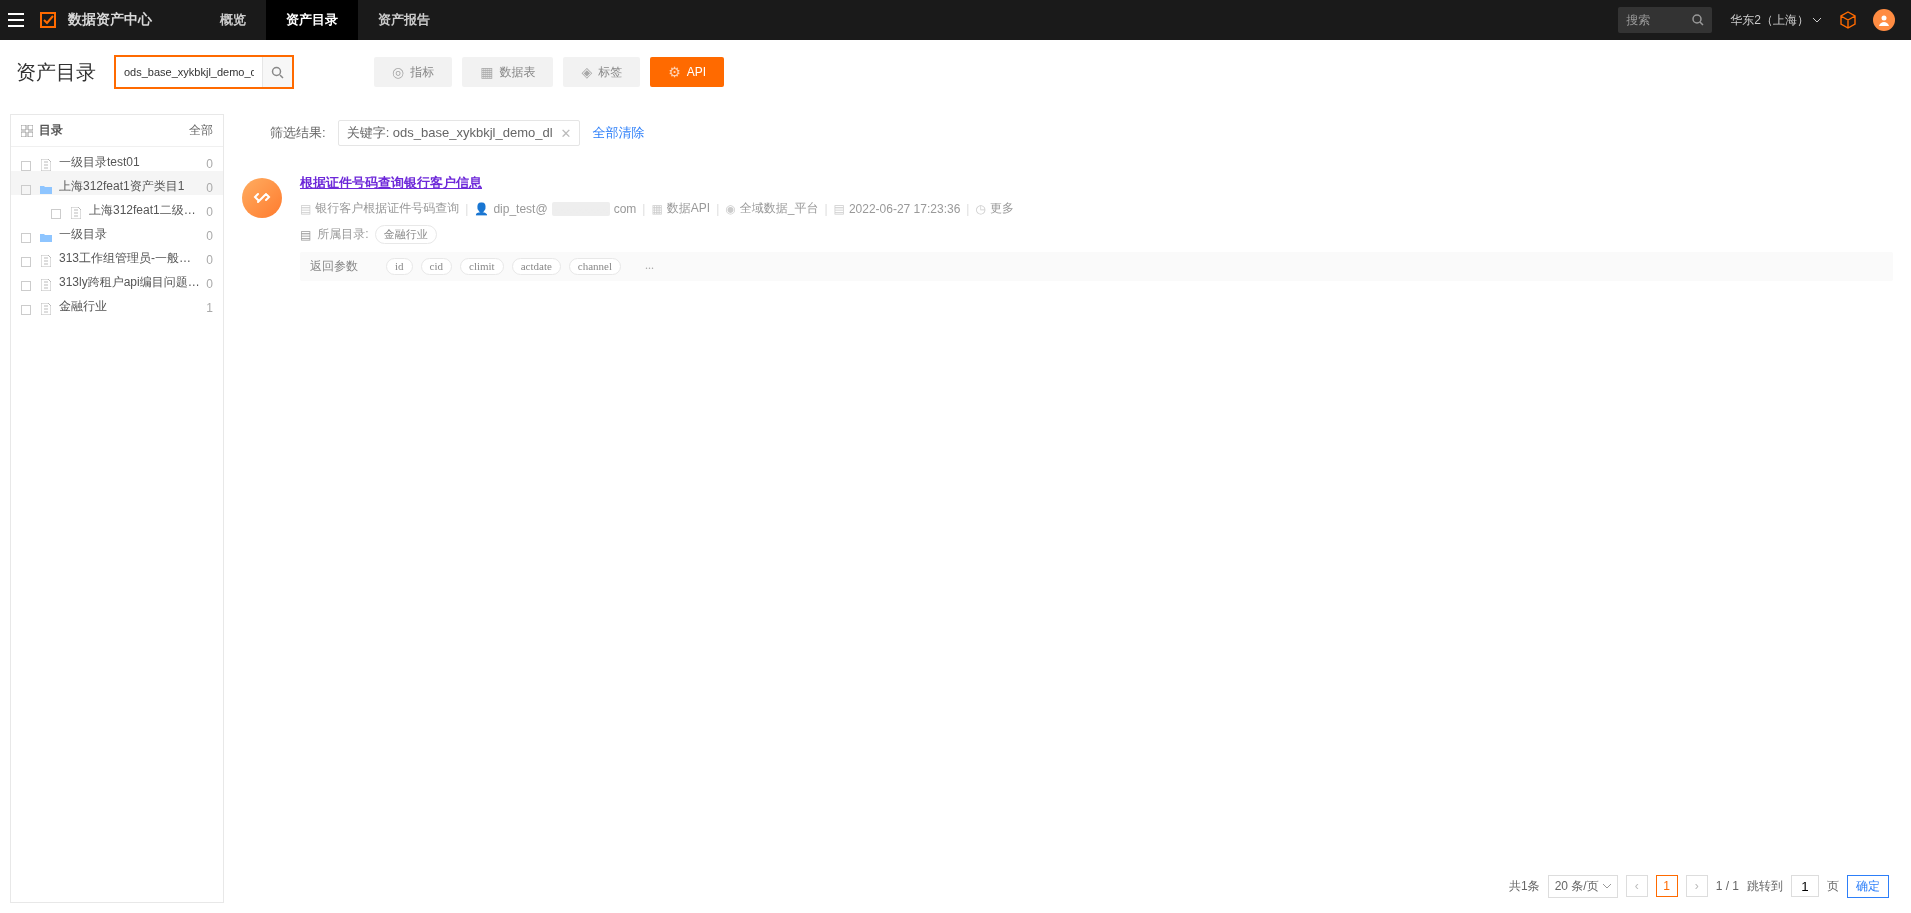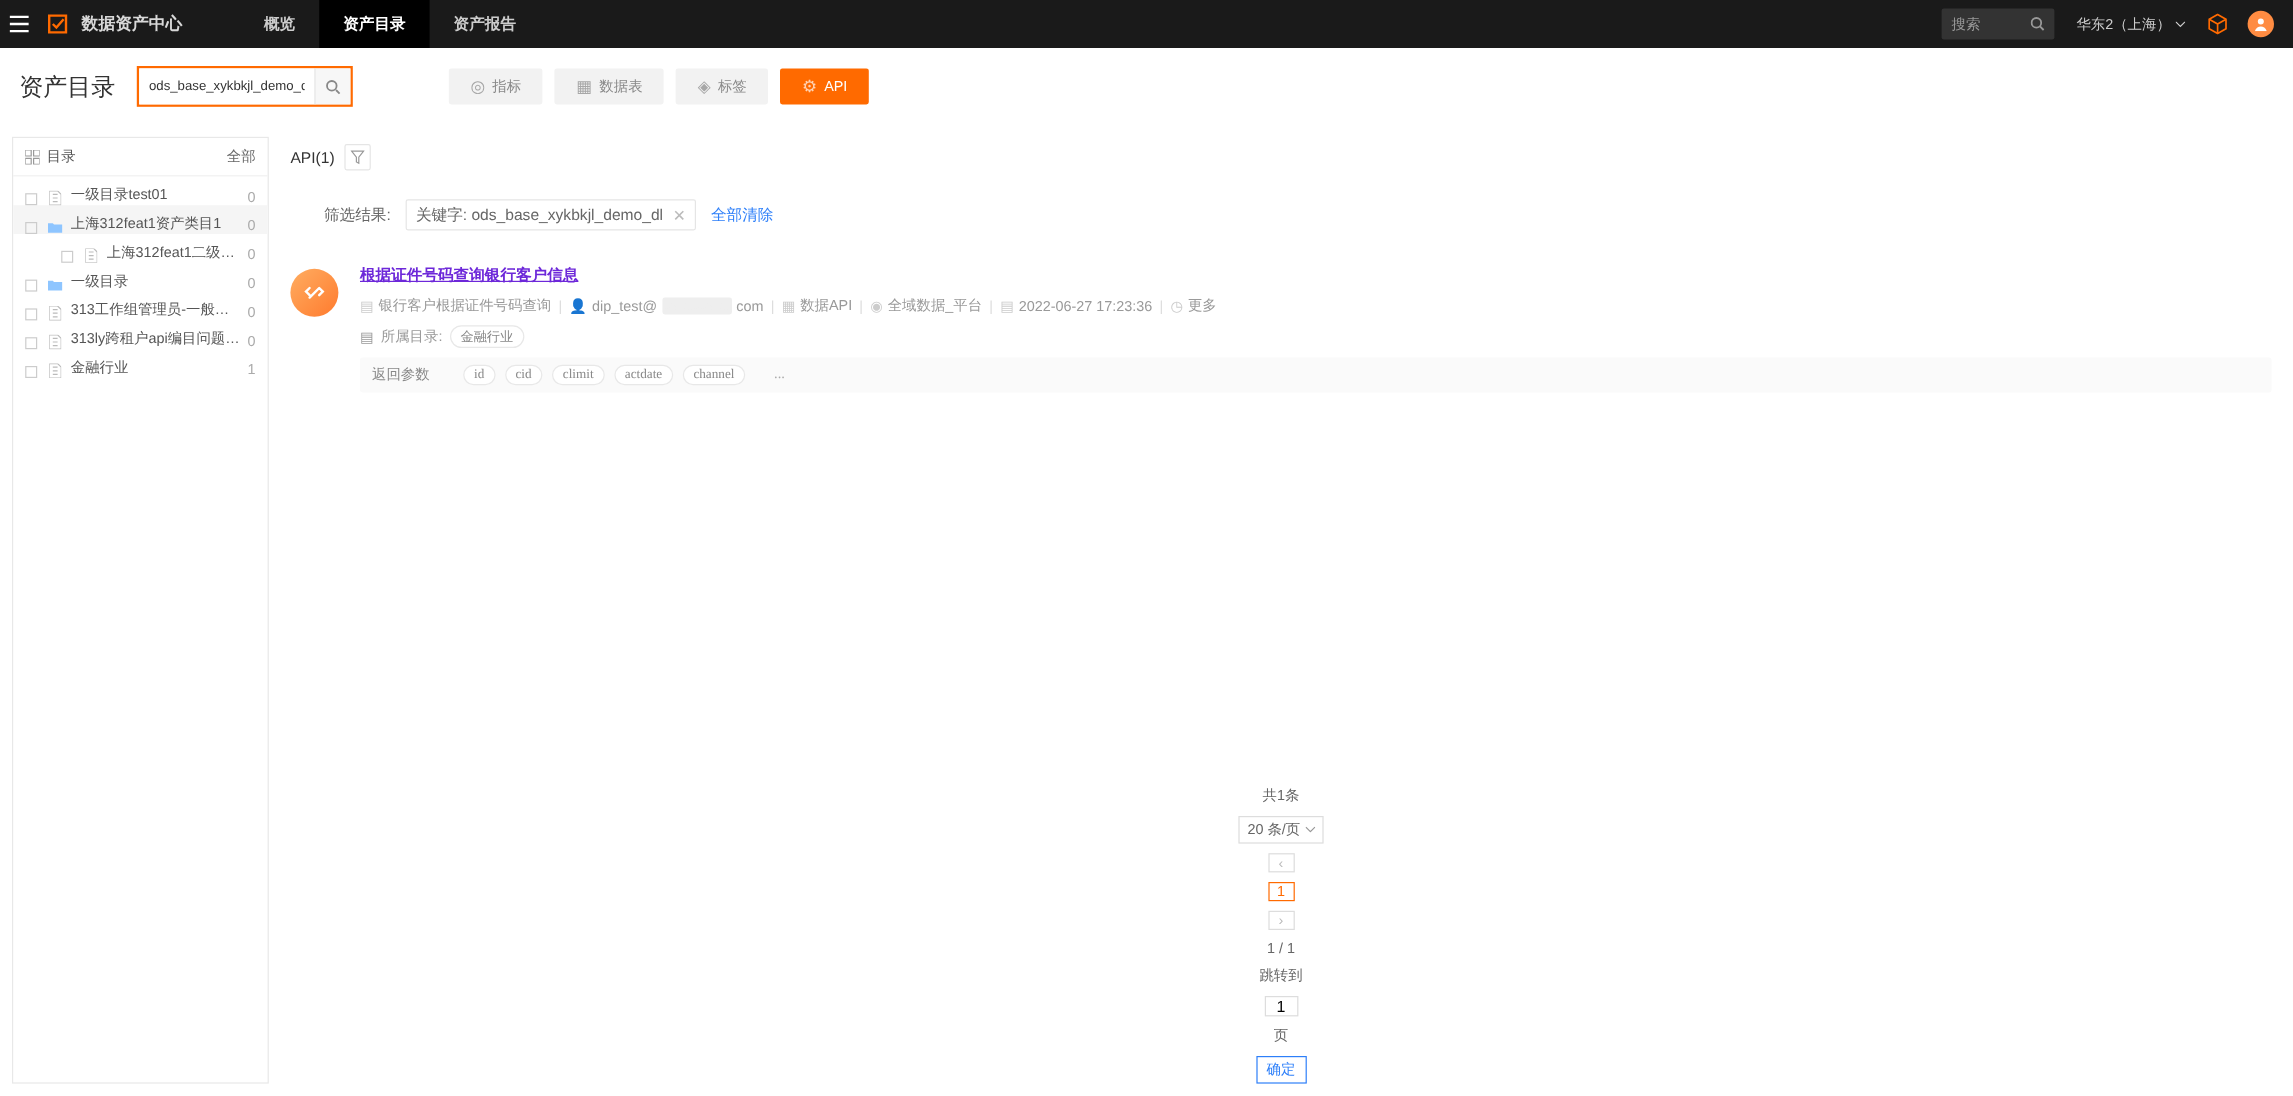--- a/index.html
+++ b/index.html
@@ -27,21 +27,21 @@
   .search-btn { width: 30px; height: 100%; border: none; border-left: 1px solid #e6e6e6; background: #f7f7f7; display: flex; align-items: center; justify-content: center; cursor: pointer; color:#888; }
   .type-filters { display: flex; gap: 10px; margin-left: 80px; }
   .type-filter { height: 30px; padding: 0 18px; display: flex; align-items: center; gap: 6px; background: #f2f2f2; color: #888; border-radius: 2px; cursor: pointer; font-size: 12px; }
   .type-filter.active { background: #ff6a00; color: #fff; }
   .type-filter .ico { opacity: 0.7; font-size: 14px; }
 
   .body-area { display: flex; padding: 10px; gap: 10px; height: calc(913px - 40px - 64px); }
   .sidebar { width: 214px; border: 1px solid #e8e8e8; background: #fff; }
   .side-header { height: 32px; display: flex; align-items: center; padding: 0 10px; border-bottom: 1px solid #f0f0f0; }
   .side-header .grid-ico { color: #999; margin-right: 6px; }
-  .side-header .lbl { flex: 1; font-weight: 400; color:#555;}
+  .side-header .lbl { flex: 1; font-weight: 700; color:#555;}
   .side-header .all { color: #666; font-size: 12px; cursor: pointer; }
   .side-item { height: 24px; display: flex; align-items: flex-end; padding: 0 10px 0 10px; cursor: pointer; color: #555; font-size: 12px; }
   .side-item .chk { width: 10px; height: 10px; border: 1px solid #ccc; margin-right: 8px; flex-shrink:0;}
   .side-item .ico { width: 14px; margin-right: 6px; color: #bbb; display:flex; align-items:center; justify-content:center;}
   .side-item .ico.folder { color:#5aa5ef;}
   .side-item .txt { flex: 1; white-space: nowrap; overflow: hidden; text-overflow: ellipsis; }
   .side-item .cnt { color: #aaa; padding-left:6px;}
   .side-item.indent { padding-left: 40px; }
   .side-item.selected { background: #f5f5f5; }
 
@@ -62,21 +62,21 @@
   .meta-row { display: flex; align-items: center; gap: 6px; color: #999; font-size: 12px; margin-bottom: 8px; flex-wrap: wrap; }
   .meta-row .sep { color: #ddd; }
   .meta-item { display: flex; align-items: center; gap: 4px; }
   .meta-item .mi { color:#ccc; }
   .mask { background:#eee; color:#eee; border-radius:2px; padding:0 2px;}
   .tag-small { border: 1px solid #e8e8e8; padding: 1px 8px; border-radius: 10px; color: #888; font-size: 11px; }
   .param-row { display: flex; gap: 24px; padding: 6px 10px; background: #fafafa; border-radius: 2px; font-family: Liberation Serif, serif; }
   .param-row .plabel { color: #888; margin-right: 4px; }
   .param { border: 1px solid #e8e8e8; background: #fff; padding: 1px 8px; border-radius: 10px; color: #888; font-size: 11px; }
 
-  .pager { height: 34px; display: flex; align-items: center; justify-content: flex-end; padding: 0 12px; gap: 8px; font-size: 12px; color: #666; border-top-color:#eee;flex-direction:column;}
+  .pager { height: 34px; display: flex; align-items: center; justify-content: flex-end; padding: 0 12px; gap: 8px; font-size: 12px; color: #666; border-top-color:#eee;}
   .pager .sel { border: 1px solid #ddd; padding: 2px 6px; display: flex; align-items: center; gap: 4px; color:#666;}
   .pager .pg-btn { border: 1px solid #ddd; width: 22px; height: 22px; display: flex; align-items: center; justify-content: center; color: #bbb; cursor: pointer; }
   .pager .pg-btn.current { border-color: #ff6a00; color: #ff6a00; }
   .pager .inp { border: 1px solid #ddd; width: 28px; height: 22px; text-align: center; }
   .pager .ok { border: 1px solid #2d7ff9; color: #2d7ff9; padding: 2px 8px; cursor: pointer; }
 
   svg { display:block; }
 </style>
 </head>
 <body>
@@ -249,28 +249,20 @@
               <path d="M3 3h4M3 6h4M3 9h4" stroke="#bbb"></path>
             </svg>
           </span>
           <span class="txt">金融行业</span>
           <span class="cnt">1</span>
         </div>
       </div>
   </div>
 
   <div class="main">
-    <div class="main-head">
-      <div class="count">API(1)</div>
-      <div class="filter-ico">
-        <svg width="12" height="12" viewBox="0 0 12 12">
-            <path d="M1 1h10L7 6v5l-2-1V6z" fill="none" stroke="#999"></path>
-          </svg>
-      </div>
-    </div>
     <div class="filter-row">
       <span class="lbl">筛选结果:</span>
       <span class="chip">
         <span>关键字: ods_base_xykbkjl_demo_dl</span>
         <span class="x">✕</span>
       </span>
       <span class="link">全部清除</span>
     </div>
 
     <div class="result">

